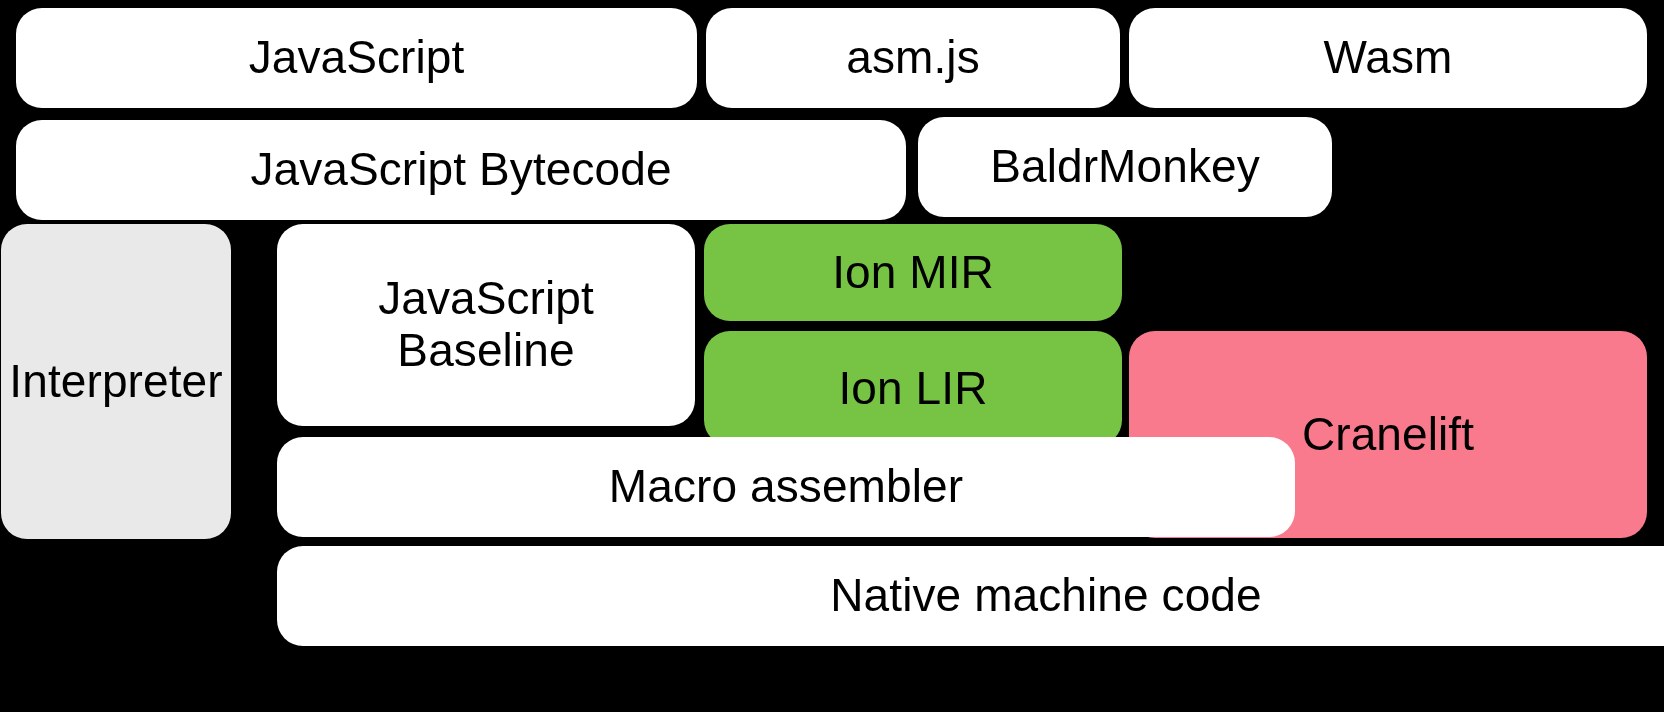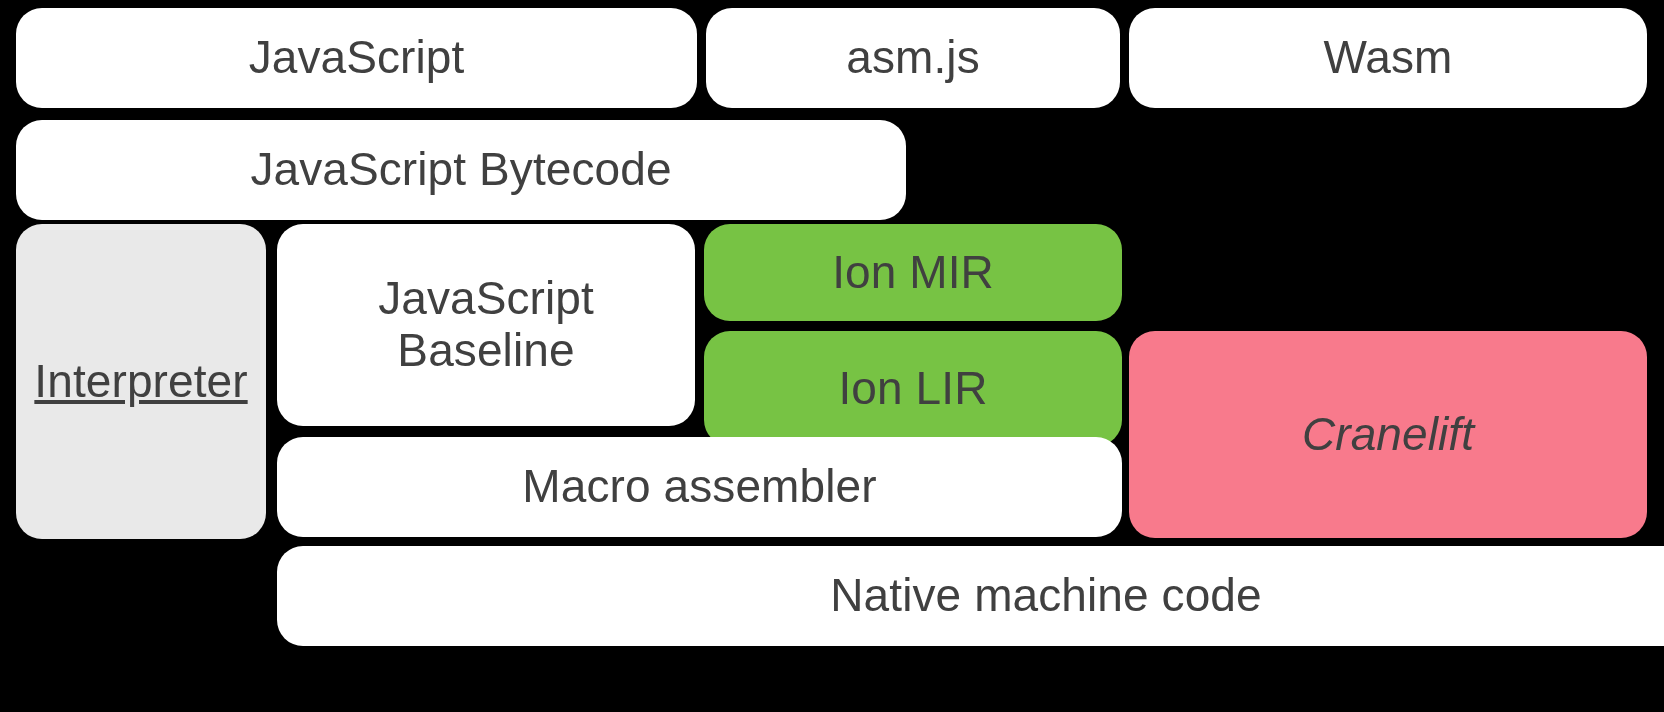--- a/index.html
+++ b/index.html
@@ -16,42 +16,43 @@
     overflow: hidden;
   }
   .node {
     position: absolute;
     box-sizing: border-box;
     border-radius: 26px;
     display: flex;
     align-items: center;
     justify-content: center;
     text-align: center;
-    color: #404040;
+    color: #000000;
     font-size: 46px;
     font-weight: 400;
     line-height: 1.12;
     letter-spacing: 0.1px;
     white-space: pre-line;
     user-select: none;
   }
   .fill-white  { background: #ffffff; }
   .fill-gray   { background: #e9e9e9; }
   .fill-green  { background: #77c344; text-align: center; }
-  .fill-pink   { background: #f87a8c; font-style: italic; }
+  .fill-pink   { background: #f87a8c; }
 </style>
 </head>
 <body>
 
 <div id="stage">
     <div class="node fill-white" style="left: 16px; top: 8px; width: 681px; height: 100px;">JavaScript</div>
     <div class="node fill-white" style="left: 706px; top: 8px; width: 414px; height: 100px;">asm.js</div>
     <div class="node fill-white" style="left: 1129px; top: 8px; width: 518px; height: 100px;">Wasm</div>
     <div class="node fill-white" style="left: 16px; top: 120px; width: 890px; height: 100px;">JavaScript Bytecode</div>
-    <div class="node fill-gray" style="left: 16px; top: 224px; width: 250px; height: 315px; text-decoration: underline;">Interpreter</div>
+    <div class="node fill-white" style="left: 918px; top: 117px; width: 414px; height: 100px;">BaldrMonkey</div>
+    <div class="node fill-gray" style="left: 1px; top: 224px; width: 230px; height: 315px;">Interpreter</div>
     <div class="node fill-white" style="left: 277px; top: 224px; width: 418px; height: 202px;">JavaScript
 Baseline</div>
     <div class="node fill-green" style="left: 704px; top: 224px; width: 418px; height: 97px;">Ion MIR</div>
     <div class="node fill-green" style="left: 704px; top: 331px; width: 418px; height: 115px;">Ion LIR</div>
     <div class="node fill-pink" style="left: 1129px; top: 331px; width: 518px; height: 207px;">Cranelift</div>
-    <div class="node fill-white" style="left: 277px; top: 437px; width: 845px; height: 100px;">Macro assembler</div>
+    <div class="node fill-white" style="left: 277px; top: 437px; width: 1018px; height: 100px;">Macro assembler</div>
     <div class="node fill-white" style="left: 277px; top: 546px; width: 1538px; height: 100px;">Native machine code</div>
   </div>
 
 </body></html>

